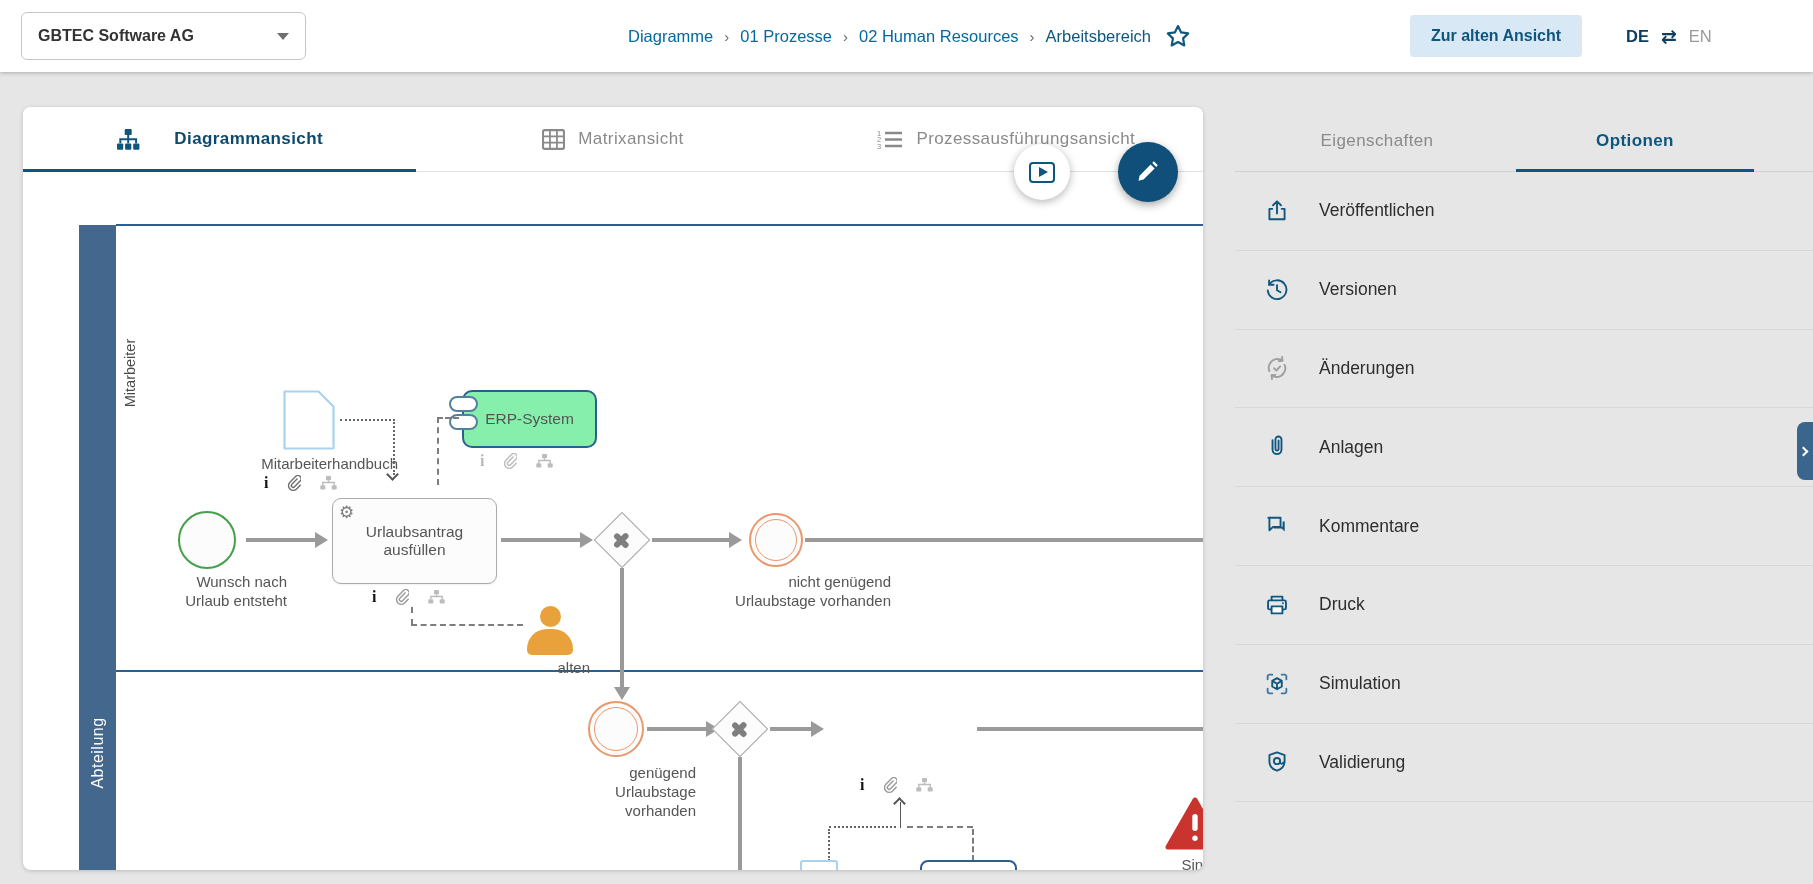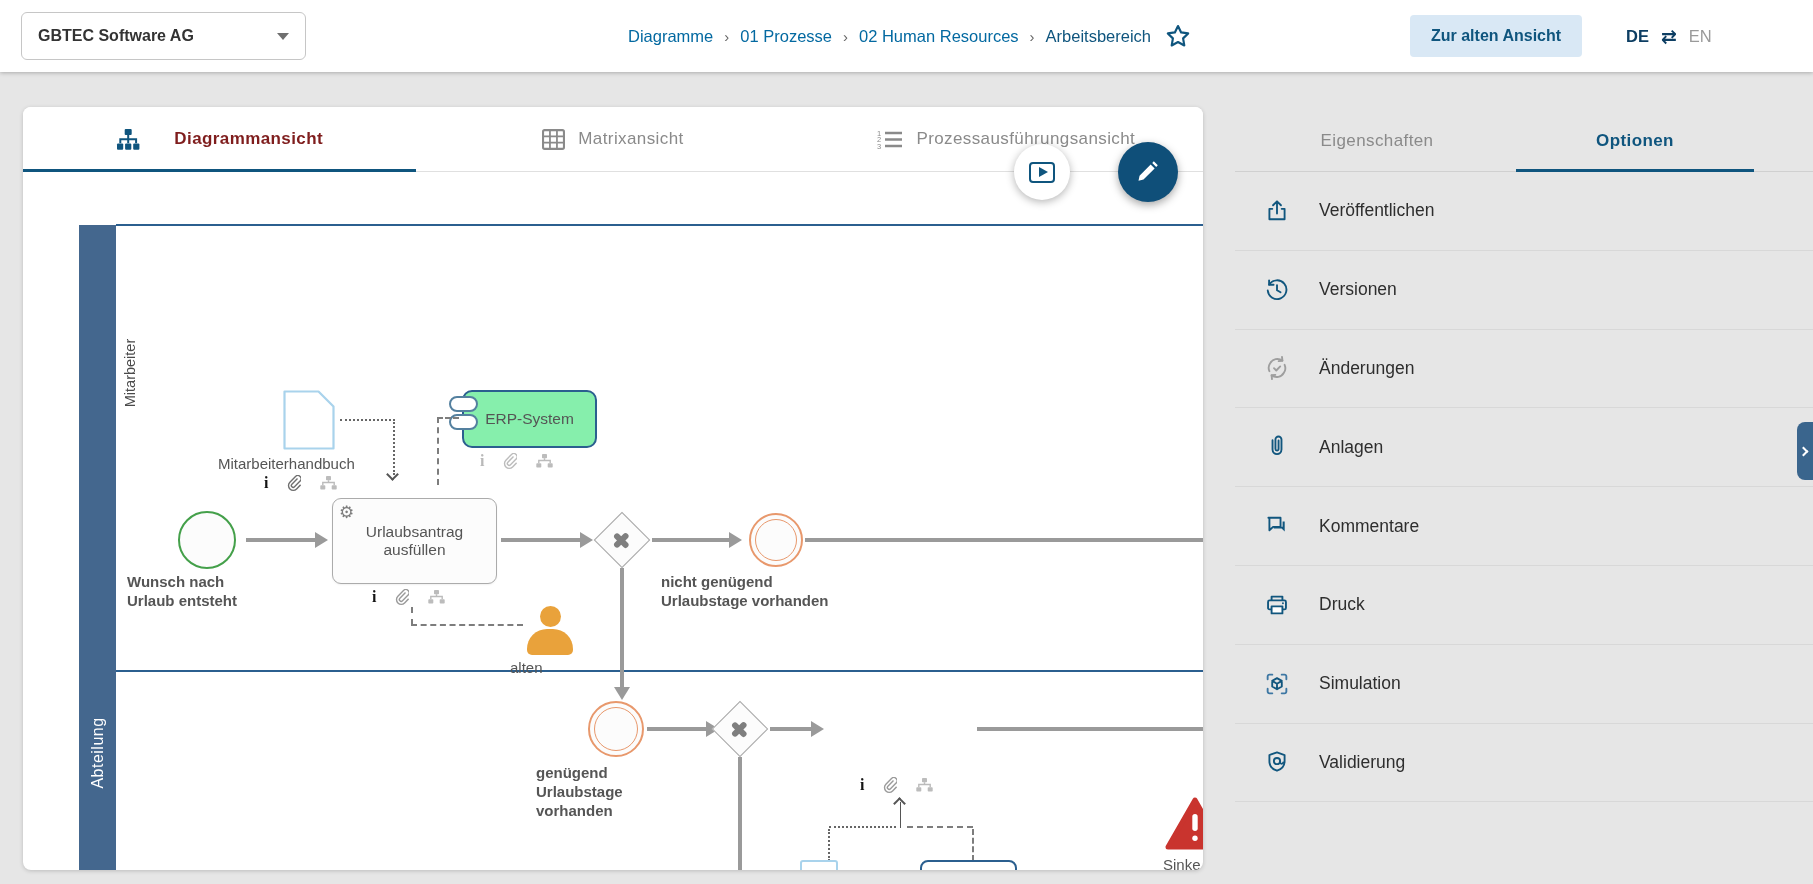--- a/index.html
+++ b/index.html
@@ -29,35 +29,35 @@
   .lang-swap { font-family:"DejaVu Sans",sans-serif; font-size:19px; font-weight:bold; color:#0d3e63; cursor:pointer; }
   .lang-en { font-size:16.5px; color:#9a9a9a; cursor:pointer; }
 
   
   .card { position:absolute; left:23px; top:107px; width:1180px; height:763px; background:#fff;
           border-radius:8px; box-shadow:0 1px 4px rgba(0,0,0,.18); overflow:hidden; z-index:5; }
   .viewtabs { position:absolute; left:0; top:0; width:100%; height:65px; display:flex;
               border-bottom:1px solid #e0e0e0; background:#fff; }
   .vtab { flex:1; display:flex; align-items:center; justify-content:center; gap:13px;
           font-size:17px; color:#8a8a8a; cursor:pointer; position:relative; letter-spacing:.4px; }
-  .vtab.active { color:#7f1d1d; font-weight:bold;gap:34px; }
+  .vtab.active { color:#0c4a6e; font-weight:bold;gap:34px; }
   .vtab.active::after { content:""; position:absolute; left:0; right:0; bottom:-1px; height:3px; background:#0f557e; }
 
   .fab { position:absolute; border-radius:50%; display:flex; align-items:center; justify-content:center;
          cursor:pointer; z-index:20; }
   .fab-play { left:991px; top:37px; width:56px; height:56px; background:#fff; box-shadow:0 2px 8px rgba(0,0,0,.3); }
   .play-glyph { width:26px; height:21px; border:2.5px solid #0f557e; border-radius:4px;
                 display:flex; align-items:center; justify-content:center; }
   .play-tri { width:0; height:0; border-left:9px solid #0f557e; border-top:5.5px solid transparent;
               border-bottom:5.5px solid transparent; margin-left:2px; }
   .fab-edit { left:1095px; top:35px; width:60px; height:60px; background:#0f4f79; box-shadow:0 3px 9px rgba(0,0,0,.35); }
 
   
-  .shape-label { position:absolute; font-size:15px; color:#555; text-align:left; line-height:1.28; }
-  .prelines { white-space:pre-line;font-weight:bold; }
+  .shape-label { position:absolute; font-size:15px; color:#555; text-align:right; line-height:1.28; }
+  .prelines { white-space:pre-line; }
   .pool-bar { position:absolute; left:56px; top:118px; width:37px; height:645px; background:#44678e; cursor:pointer; }
   .pool-title { position:absolute; left:-46px; top:519px; width:130px; transform:rotate(-90deg);
                 transform-origin:center; color:#fff; font-size:16px; text-align:center; letter-spacing:.5px; }
   .lane-title { position:absolute; left:42px; top:258px; width:130px; transform:rotate(-90deg);
                 transform-origin:center; color:#4a4a4a; font-size:14.5px; text-align:center; }
   .pool-topline { position:absolute; left:93px; top:117px; width:1087px; height:2px; background:#2b5f8f; }
   .lane-line { position:absolute; left:93px; top:563px; width:1087px; height:1.7px; background:#2b5f8f; }
 
   .task { position:absolute; background:#fcfcfc; border:1.5px solid #ababab; border-radius:9px;
           display:flex; align-items:center; justify-content:center; text-align:center;

